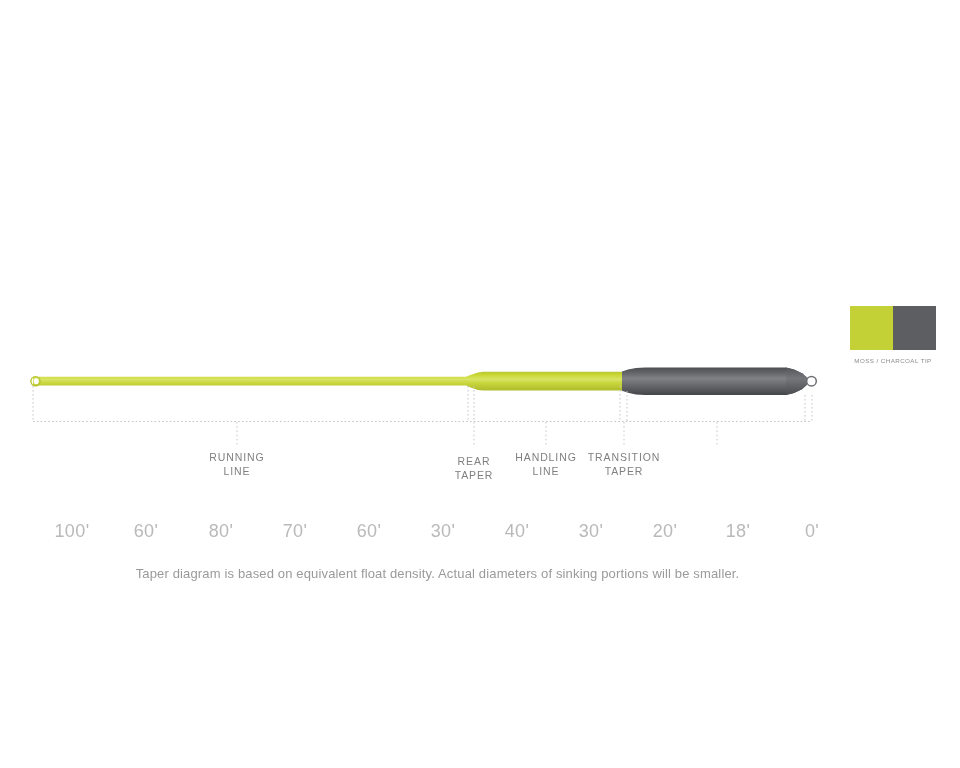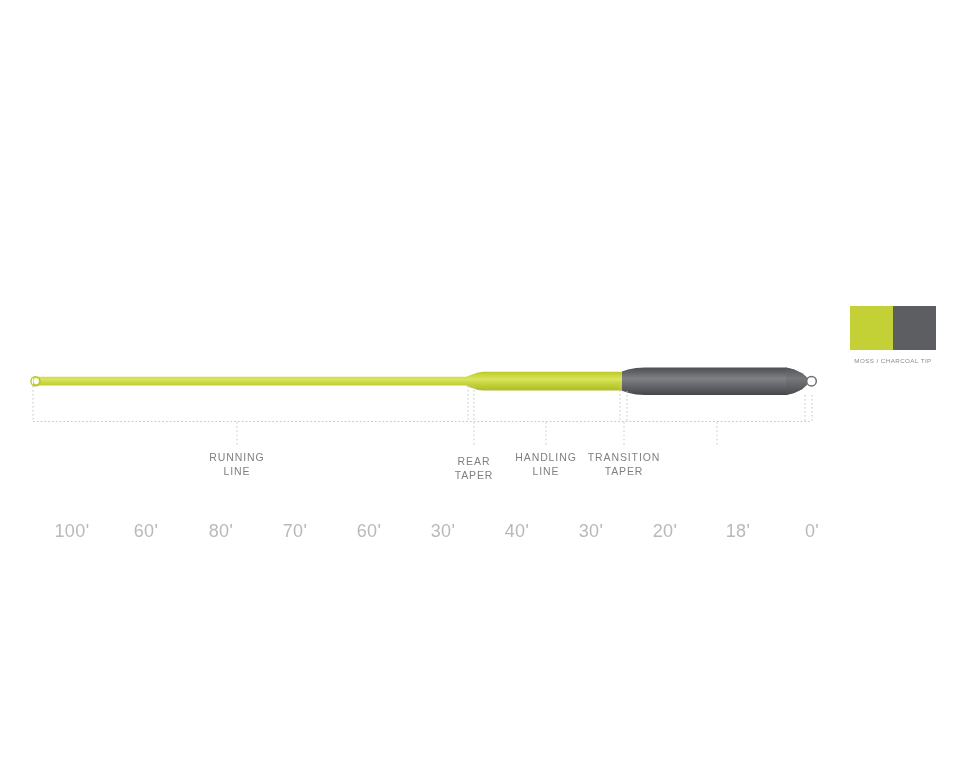--- a/index.html
+++ b/index.html
@@ -256,20 +256,21 @@
   <div class="axis-tick" style="left:625px; width:80px;">
     <span>20'</span>
   </div>
   <div class="axis-tick" style="left:698px; width:80px;">
     <span>18'</span>
   </div>
   <div class="axis-tick" style="left:772px; width:80px;">
     <span>0'</span>
   </div>
 
+  <div id="caption">Taper diagram is based on equivalent float density.  Actual diameters of sinking portions will be smaller.</div>
 
   <div id="legend">
     <div id="legend-swatch">
       <div class="swatch-half" style="background:#c3d137;"></div>
       <div class="swatch-half" style="background:#5d5e61;"></div>
     </div>
     <div id="legend-caption">MOSS / CHARCOAL TIP</div>
   </div>
 
 </div>

